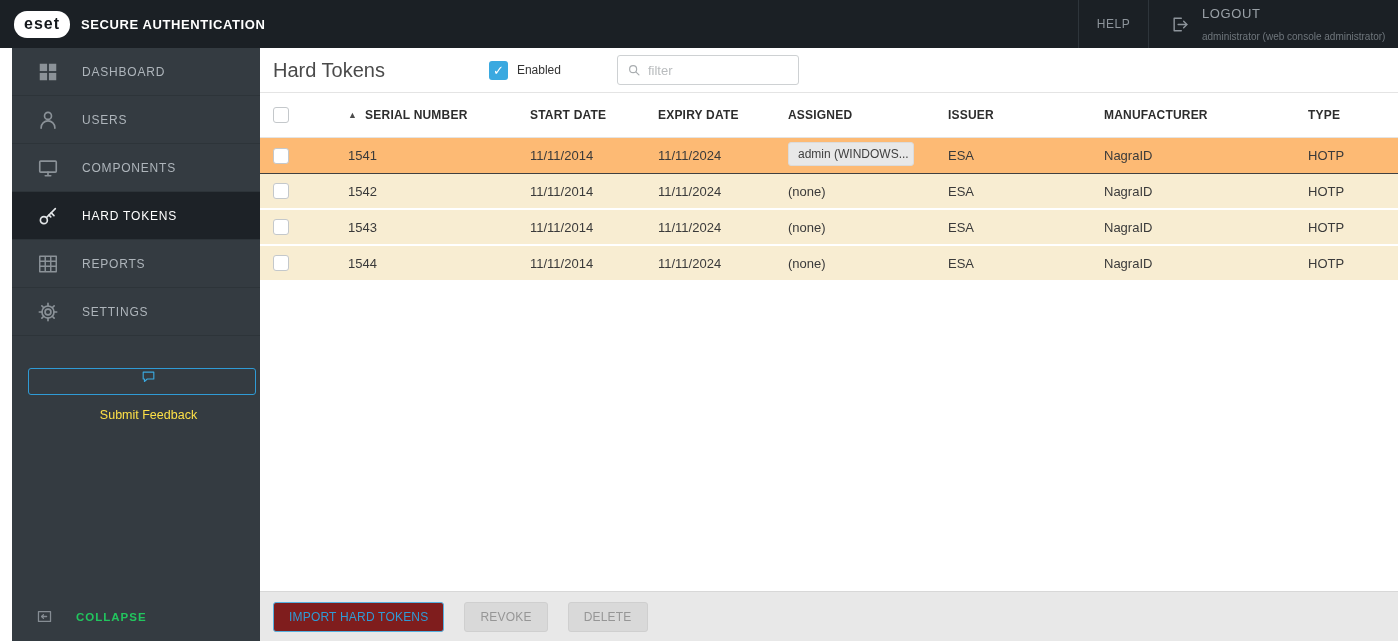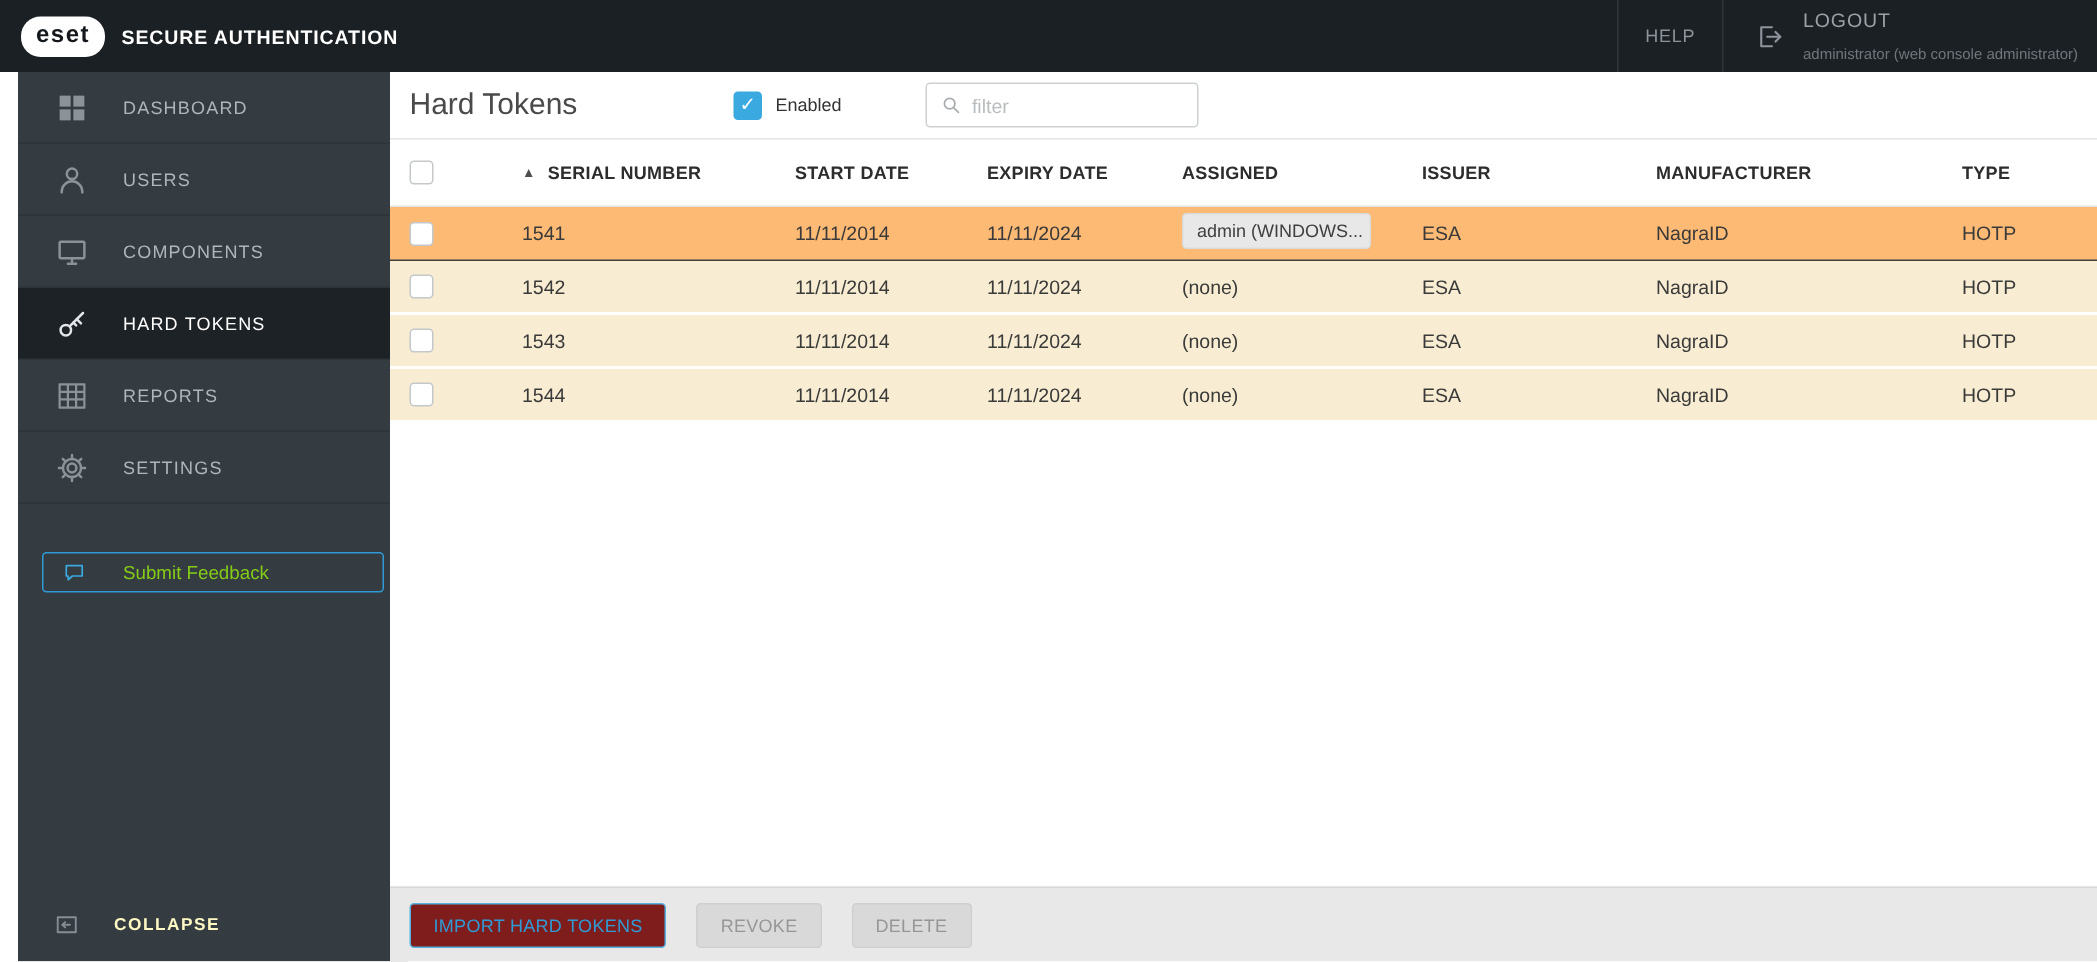--- a/index.html
+++ b/index.html
@@ -21,26 +21,26 @@
 
   
   .sidebar { position:absolute; top:48px; left:12px; width:260px; bottom:0; background:#343b41; }
   .nav-item { height:48px; display:flex; align-items:center; padding-left:24px; gap:22px; border-bottom:1px solid #2d3439; color:#aeb5bb; cursor:pointer; }
   .nav-item .icon { width:24px; height:24px; display:flex; align-items:center; justify-content:center; color:#8b9298; }
   .nav-item .icon svg { width:22px; height:22px; }
   .nav-item .nav-label { font-size:12px; letter-spacing:0.8px; }
   .nav-item.active { background:#1d2227; color:#ffffff; }
   .nav-item.active .icon { color:#e3e6e8; }
 
-  .feedback-btn { position:absolute; top:320px; left:16px; right:16px; height:27px; border:1px solid #2f9bd6; border-radius:3px; display:flex; align-items:center; gap:24px; padding-left:13px; color:#84cc16; cursor:pointer; background:transparent; }
+  .feedback-btn { position:absolute; top:320px; left:16px; right:16px; height:27px; border:1px solid #2f9bd6; border-radius:3px; display:flex; align-items:center; gap:24px; padding-left:13px; color:#fde047; cursor:pointer; background:transparent;flex-direction:column; }
   .feedback-btn .icon { width:16px; height:16px; display:flex; color:#3aa9e0; }
   .feedback-btn .icon svg { width:15px; height:15px; }
   .feedback-label { font-size:12.5px; }
 
-  .collapse-row { position:absolute; bottom:15px; left:24px; display:flex; align-items:center; gap:22px; color:#fef9c3; cursor:pointer; }
+  .collapse-row { position:absolute; bottom:15px; left:24px; display:flex; align-items:center; gap:22px; color:#22c55e; cursor:pointer; }
   .collapse-row .icon { width:18px; height:18px; display:flex; color:#868d94; }
   .collapse-row .icon svg { width:17px; height:17px; }
   .collapse-label { font-size:11.5px; font-weight:bold; letter-spacing:1px; }
 
   
   .main { position:absolute; top:48px; left:260px; right:0; bottom:0; background:#fff; }
   .main-header { height:44px; display:flex; align-items:center; padding-left:13px; }
   .page-title { font-size:20px; color:#4a4a4a; font-weight:400; }
   .enabled-wrap { display:flex; align-items:center; gap:9px; margin-left:104px; cursor:pointer; }
   .checkbox { border-radius:3px; }

